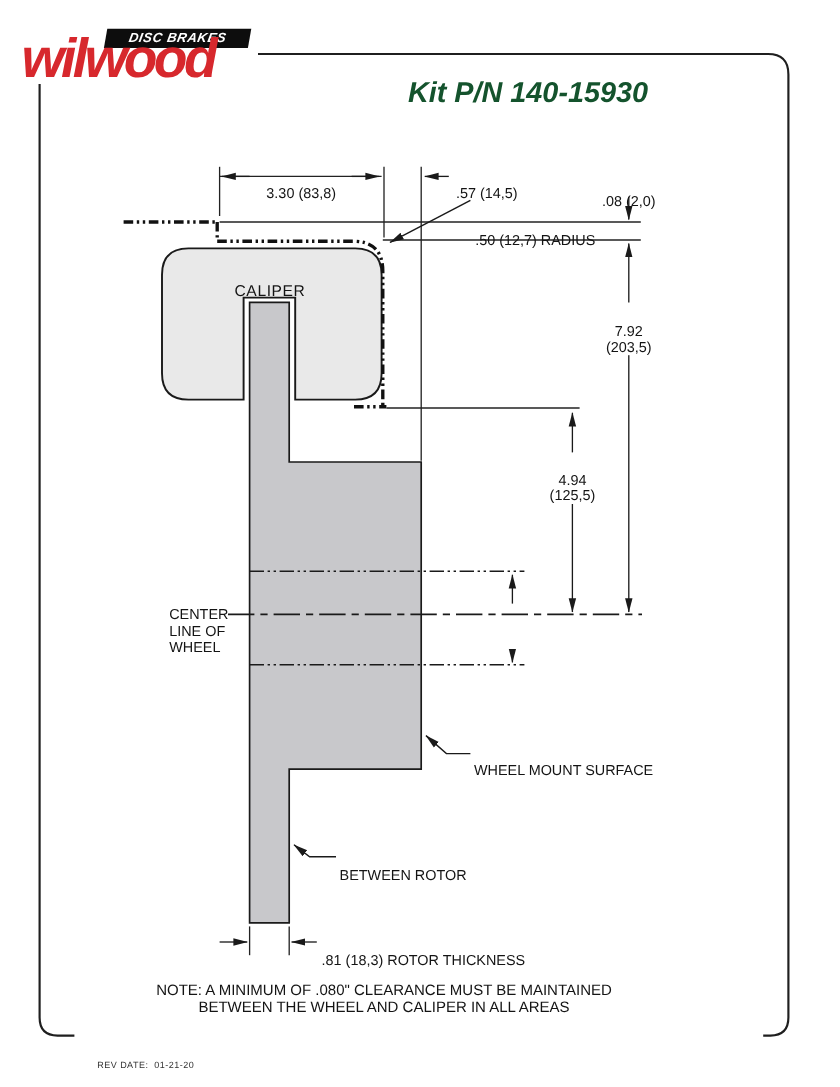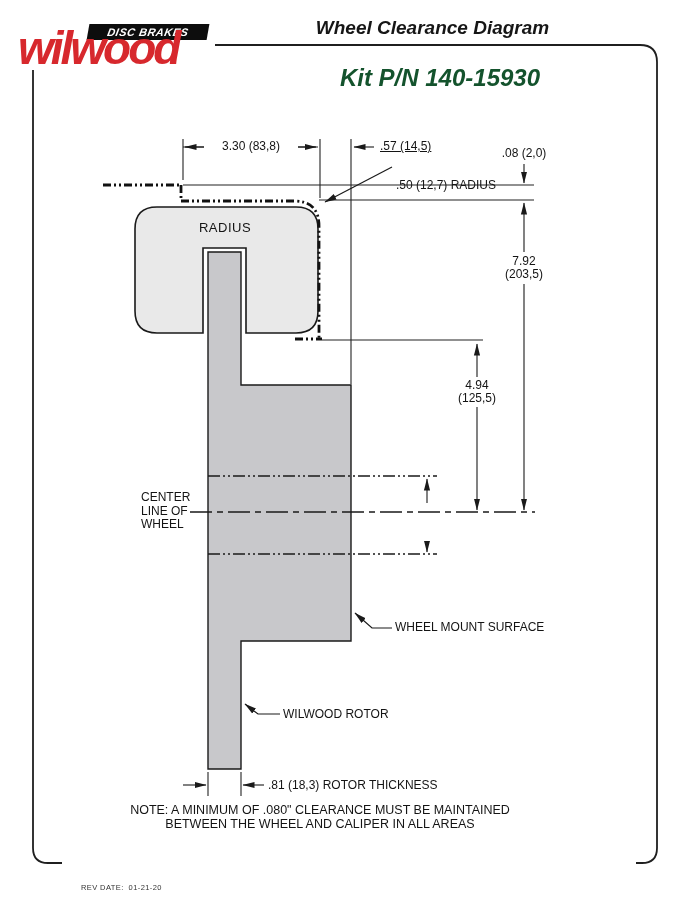--- a/index.html
+++ b/index.html
@@ -1,19 +1,19 @@
 <!DOCTYPE html>
 <html><head>
 <meta charset="utf-8">
 <style>
   html,body{margin:0;padding:0;background:#ffffff;}
   #page{position:relative;width:700px;height:906px;background:#fff;overflow:hidden;
         font-family:"Liberation Sans", sans-serif;color:#151515;}
   svg{position:absolute;left:0;top:0;}
-  .lbl{position:absolute;font-size:12px;line-height:13.5px;color:#141414;white-space:pre;}
+  .lbl{position:absolute;font-size:12px;line-height:13.5px;color:#141414;white-space:pre;margin-top:15px;}
   .preline{white-space:pre-line;}
   .ctr{text-align:center;}
   .wbg{background:#ffffff;}
   
   .logo-bar{position:absolute;left:88px;top:24px;width:120px;height:16px;background:#0d0d0d;
             transform:skewX(-10deg);display:flex;align-items:center;justify-content:center;}
   .logo-bar span{color:#ffffff;font-size:11px;font-weight:bold;font-style:italic;letter-spacing:.5px;}
   .logo-script{position:absolute;left:18px;top:26px;font-size:46px;font-weight:bold;font-style:italic;
                letter-spacing:-3px;line-height:44px;}
   .doc-title{position:absolute;left:205px;top:17px;width:455px;text-align:center;
@@ -93,47 +93,46 @@
       <path d="M392 628 L372 628 L355 613" marker-end="url(#arr)"></path>
       <path d="M280 714 L258 714 L245 704" marker-end="url(#arr)"></path>
     </g>
   </svg>
 
   <div class="logo-bar">
     <span>DISC BRAKES</span>
   </div>
   <div class="logo-script" style="color:#d7282d;">wilwood</div>
 
-  <div class="doc-title">Wheel Clearance Diagram</div>
   <div class="kit-title">Kit P/N 140-15930</div>
 
   <div class="lbl dim ctr wbg" style="left:204px;top:140px;width:94px;">3.30 (83,8)</div>
 
-  <div class="lbl dim" style="left:380px;top:140px;text-decoration:underline;">.57 (14,5)</div>
+  <div class="lbl dim" style="left:380px;top:140px;">.57 (14,5)</div>
 
   <div class="lbl dim ctr" style="left:496px;top:147px;width:56px;">.08 (2,0)</div>
 
   <div class="lbl dim" style="left:396px;top:179px;">.50 (12,7) RADIUS</div>
 
-  <div class="lbl small-caps" style="left:183px;top:221px;width:84px;text-align:center;font-size:13px;">RADIUS</div>
+  <div class="lbl small-caps" style="left:183px;top:221px;width:84px;text-align:center;font-size:13px;">CALIPER</div>
 
   <div class="lbl dim ctr preline wbg" style="left:496px;top:255px;width:56px;line-height:13px;">7.92
 (203,5)</div>
 
   <div class="lbl dim ctr preline wbg" style="left:449px;top:379px;width:56px;line-height:13px;">4.94
 (125,5)</div>
 
   <div class="lbl preline" style="left:141px;top:491px;">CENTER
 LINE OF
 WHEEL</div>
 
 
   <div class="lbl dim" style="left:395px;top:621px;">WHEEL MOUNT SURFACE</div>
 
-  <div class="lbl dim" style="left:283px;top:708px;">WILWOOD ROTOR</div>
+  <div class="lbl dim" style="left:283px;top:708px;">BETWEEN ROTOR</div>
 
   <div class="lbl dim" style="left:268px;top:779px;">.81 (18,3) ROTOR THICKNESS</div>
 
   <div class="lbl ctr preline" style="left:80px;top:804px;width:480px;font-size:12.5px;line-height:13.5px;">NOTE: A MINIMUM OF .080" CLEARANCE MUST BE MAINTAINED
 BETWEEN THE WHEEL AND CALIPER IN ALL AREAS</div>
 
 
   <div class="rev">REV DATE:  01-21-20</div>
 
 </div>

